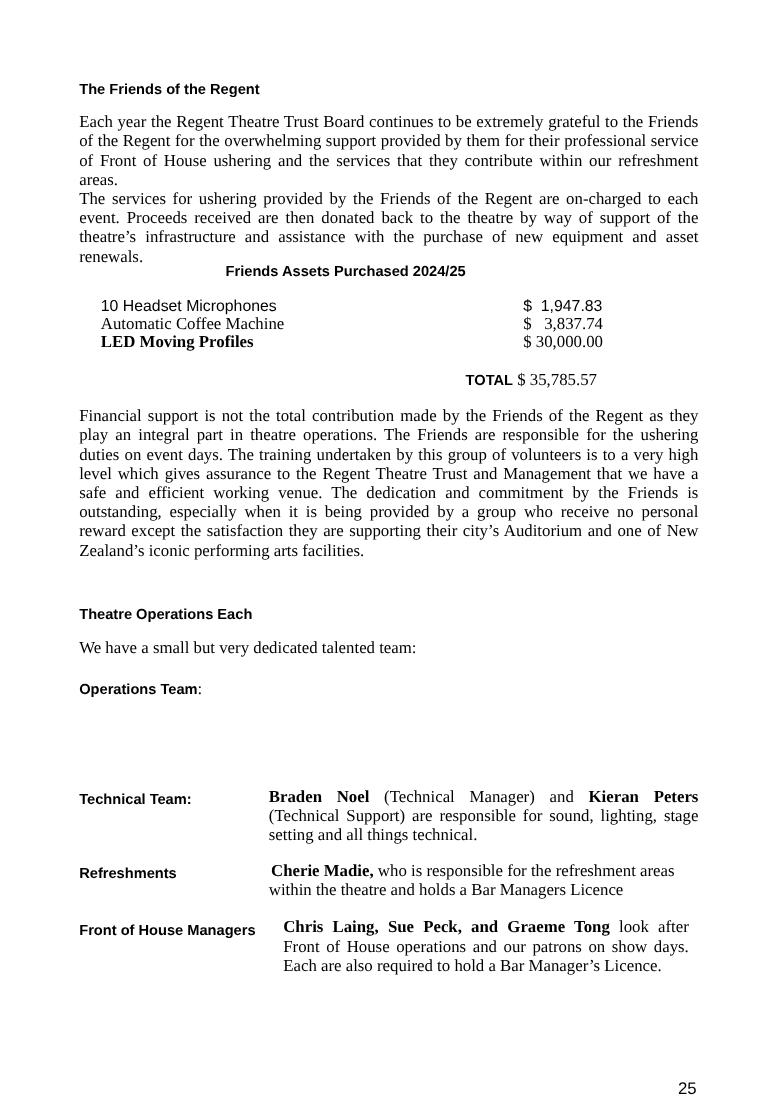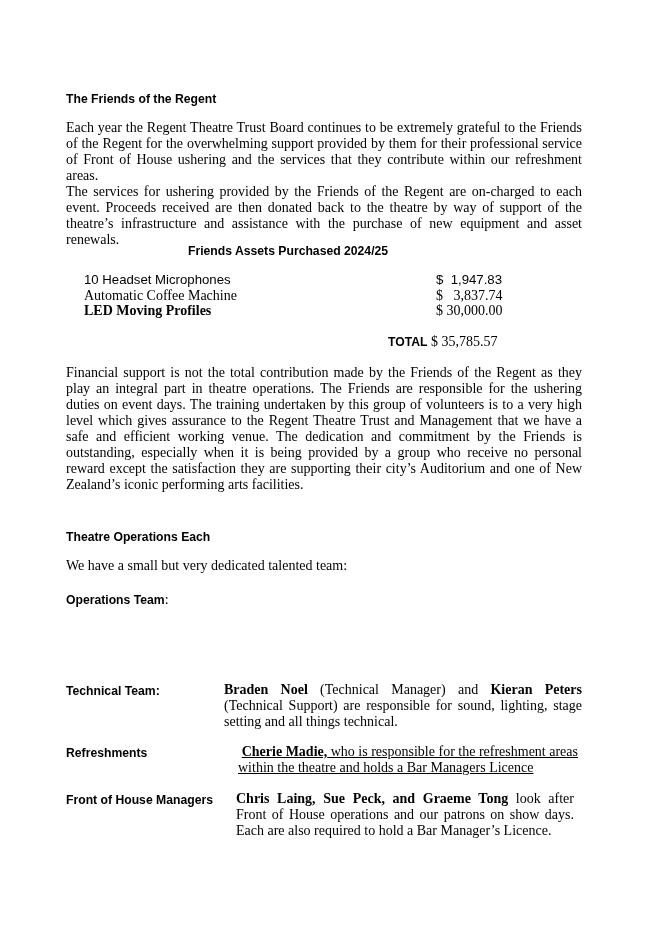--- a/index.html
+++ b/index.html
@@ -1,17 +1,17 @@
 <!DOCTYPE html>
 <html><head>
   <meta charset="utf-8">
   <style>
     html, body { margin: 0; padding: 0; background: #ffffff; }
     body { width: 645px; height: 926px; position: relative; overflow: hidden; color: #000; }
-    .page { position: absolute; left: 0; top: 0; width: 645px; height: 800px; margin-top: 25px; }
+    .page { position: absolute; left: 0; top: 0; width: 645px; height: 800px; }
     .sans { font-family: "Liberation Sans", sans-serif; }
     .serif { font-family: "Liberation Serif", serif; }
     .abs { position: absolute; }
     .h { font-family: "Liberation Sans", sans-serif; font-weight: bold; font-size: 12.2px; }
     .p { font-family: "Liberation Serif", serif; font-size: 14px; line-height: 16px; text-align: justify; text-align-last: left; }
     .row { position: absolute; font-size: 14px; line-height: 16px; }
     .lbl { font-family: "Liberation Sans", sans-serif; font-weight: bold; font-size: 12.2px; }
     b.n { font-weight: bold; }
   </style>
 </head>
@@ -46,20 +46,20 @@
   <div class="abs h" style="left:66px; top:505px;">Theatre Operations Each</div>
 
   <div class="abs p" style="left:66px; top:533px;">We have a small but very dedicated talented team:</div>
 
   <div class="abs lbl" style="left:66px; top:567px;"><span>Operations Team</span><span class="serif" style="font-weight:normal;font-size:14px;">:</span></div>
 
   <div class="abs lbl" style="left:66px; top:659px;">Technical Team:</div>
   <div class="abs p" style="left:224px; top:657px; width:358px;"><b class="n">Braden Noel</b><span> (Technical Manager) and </span><b class="n">Kieran Peters</b><span> (Technical Support) are responsible for sound, lighting, stage setting and all things technical.</span></div>
 
   <div class="abs lbl" style="left:66px; top:721px;">Refreshments</div>
-  <div class="abs p" style="left:238px; top:719px; width:340px; text-align:right;text-decoration:underline;"><b class="n">Cherie Madie,</b><span> who is responsible for the refreshment areas within the theatre and holds a Bar Managers Licence</span></div>
+  <div class="abs p" style="left:224px; top:719px; width:340px; text-align:center;"><b class="n">Cherie Madie,</b><span> who is responsible for the refreshment areas within the theatre and holds a Bar Managers Licence</span></div>
 
   <div class="abs lbl" style="left:66px; top:768px;">Front of House Managers</div>
   <div class="abs p" style="left:236px; top:766px; width:338px;"><b class="n">Chris Laing, Sue Peck, and Graeme Tong</b><span> look after Front of House operations and our patrons on show days. Each are also required to hold a Bar Manager’s Licence.</span></div>
 
 
   <div class="abs sans" style="left:565px; top:899px; font-size:14px;">25</div>
 </div>
 
 </body></html>

